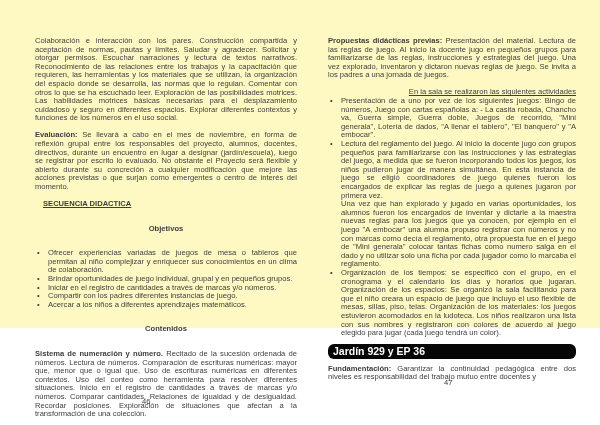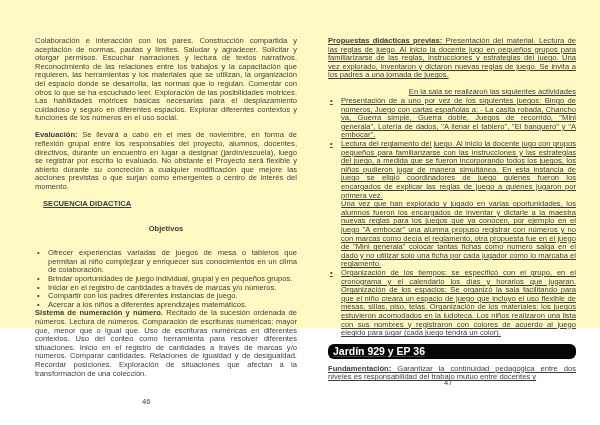--- a/index.html
+++ b/index.html
@@ -19,21 +19,21 @@
     color: #3d3d3d;
   }
   .page {
     position: absolute;
     top: 37px;
     font-size: 7.6px;
     line-height: 8.6px;
     text-align: justify;
   }
   #left-page  { left: 35px;  width: 262px; }
-  #right-page { left: 328px; width: 248px; text-decoration: underline; }
+  #right-page { left: 328px; width: 248px; }
 
   .para { margin: 0; }
   .gap-top { margin-top: 8.5px; }
   .bold { font-weight: bold; }
 
   .heading-underline {
     margin: 8.5px 0 0 0;
     font-size: 7.6px;
     line-height: 8.6px;
     font-weight: bold;
@@ -118,20 +118,21 @@
       <div class="bullet-row">
           <span class="bullet-marker">•</span>
           <span class="bullet-text">Compartir con los padres diferentes instancias de juego.</span>
         </div>
       <div class="bullet-row">
           <span class="bullet-marker">•</span>
           <span class="bullet-text">Acercar a los niños a diferentes aprendizajes matemáticos.</span>
         </div>
     </div>
 
+    <h4 class="bold-heading gap-top">Contenidos</h4>
     <p class="para"><span class="bold">Sistema de numeración y número.</span><span> Recitado de la sucesión ordenada de números. Lectura de números. Comparación de escrituras numéricas: mayor que, menor que o igual que. Uso de escrituras numéricas en diferentes contextos. Uso del conteo como herramienta para resolver diferentes situaciones. Inicio en el registro de cantidades a través de marcas y/o números. Comparar cantidades. Relaciones de igualdad y de desigualdad. Recordar posiciones. Exploración de situaciones que afectan a la transformación de una colección.</span></p>
   </div>
 
   <div class="page" id="right-page">
     <p class="para"><span class="bold">Propuestas didácticas previas:</span><span> Presentación del material. Lectura de las reglas de juego. Al inicio la docente jugo en pequeños grupos para familiarizarse de las reglas, instrucciones y estrategias del  juego. Una vez explorado, inventaron y dictaron nuevas reglas de juego. Se invita a los padres a una jornada de juegos.</span></p>
 
     <p class="para underline-heading">En la sala se realizaron las siguientes actividades</p>
 
     <div class="bullets">
       <div class="bullet-row">

